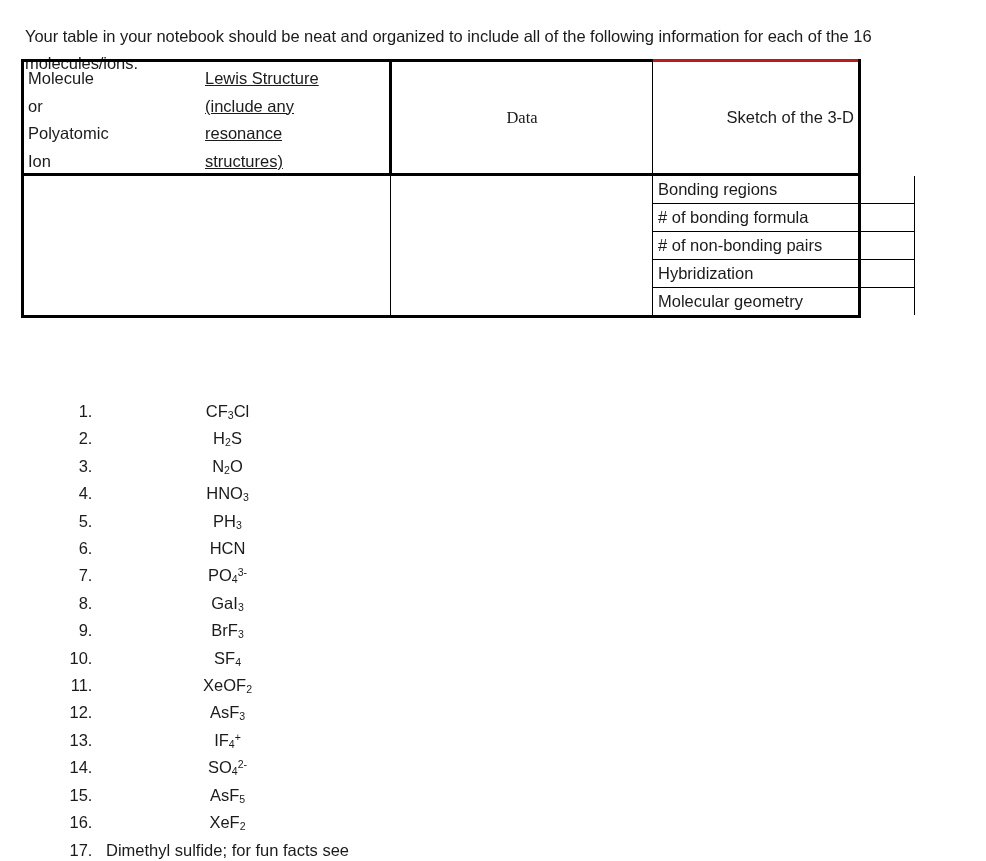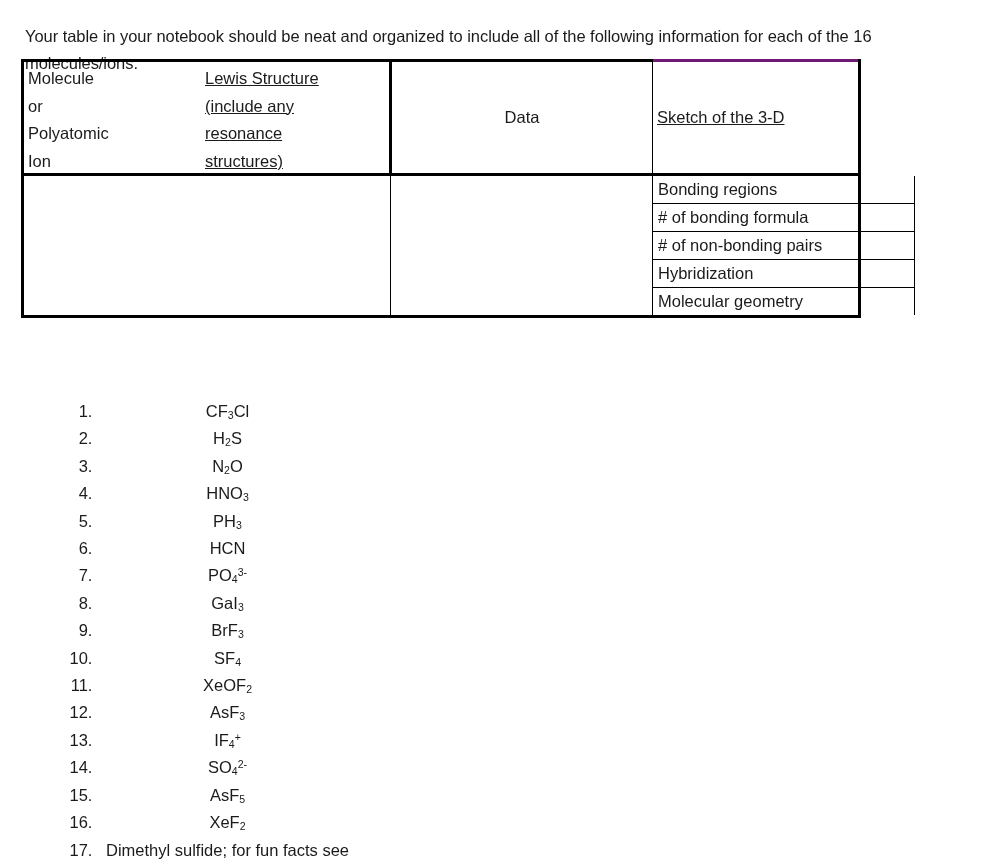--- a/index.html
+++ b/index.html
@@ -77,29 +77,29 @@
     white-space: pre-line;
     text-decoration: underline;
   }
   .hdr-data {
     border-top: 3px solid #000;
     border-bottom: 3px solid #000;
     border-right: 1px solid #000;
     text-align: center;
     vertical-align: middle !important;
     height: 103px;
+    font-family: Liberation Serif, serif;
   }
   .hdr-sketch {
-    border-top: 3px solid #701a75;
+    border-top: 3px solid #b91c1c;
     border-bottom: 3px solid #000;
     border-right: 3px solid #000;
-    text-align: left;
+    text-align: right;
     vertical-align: middle !important;
     height: 103px;
-    text-decoration: underline;
   }
 
   
   .body-mol {
     border-left: 3px solid #000;
     border-right: 1px solid #000;
     border-bottom: 3px solid #000;
   }
   .body-lewis {
     border-right: 1px solid #000;

